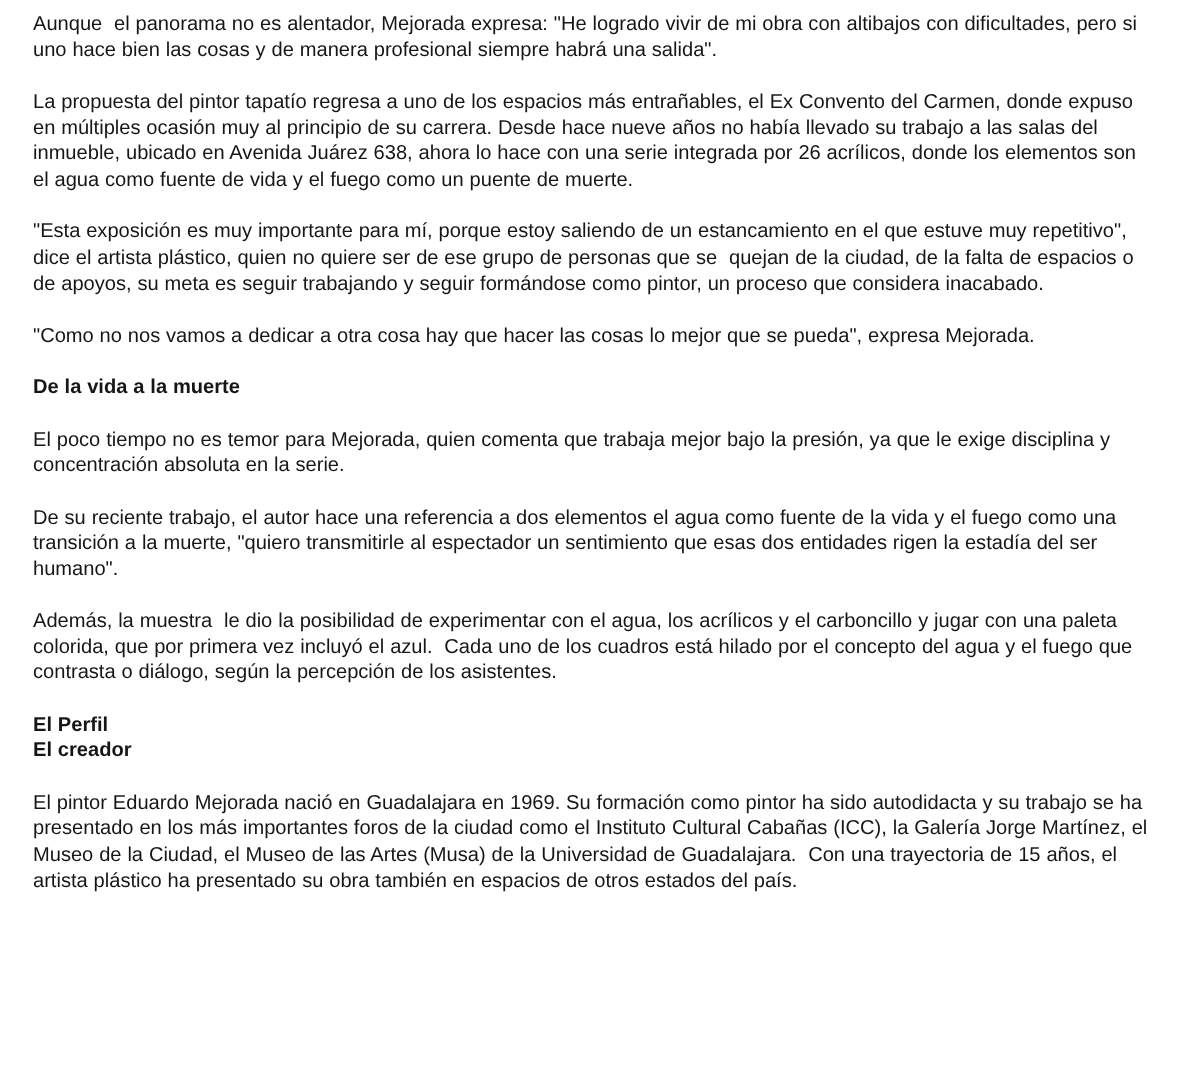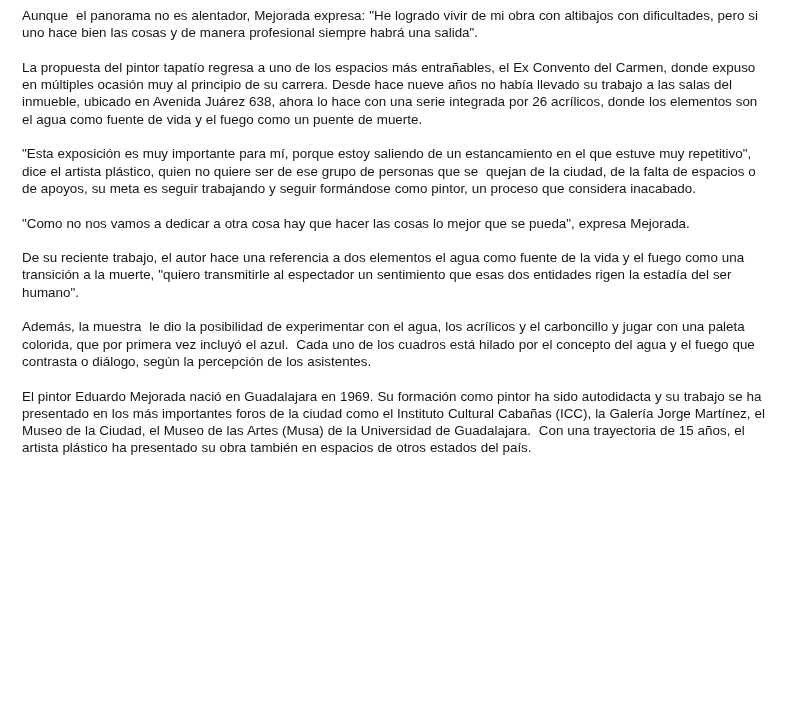--- a/index.html
+++ b/index.html
@@ -30,17 +30,21 @@
 </style>
 </head>
 <body>
 
 <div class="page" style="background: rgb(255, 255, 255); color: rgb(22, 22, 22);">
   <div class="doc">
       <div class="block paragraph">Aunque  el panorama no es alentador, Mejorada expresa: "He logrado vivir de mi obra con altibajos con dificultades, pero si uno hace bien las cosas y de manera profesional siempre habrá una salida".</div>
       <div class="block paragraph">La propuesta del pintor tapatío regresa a uno de los espacios más entrañables, el Ex Convento del Carmen, donde expuso en múltiples ocasión muy al principio de su carrera. Desde hace nueve años no había llevado su trabajo a las salas del inmueble, ubicado en Avenida Juárez 638, ahora lo hace con una serie integrada por 26 acrílicos, donde los elementos son el agua como fuente de vida y el fuego como un puente de muerte.</div>
       <div class="block paragraph">"Esta exposición es muy importante para mí, porque estoy saliendo de un estancamiento en el que estuve muy repetitivo", dice el artista plástico, quien no quiere ser de ese grupo de personas que se  quejan de la ciudad, de la falta de espacios o de apoyos, su meta es seguir trabajando y seguir formándose como pintor, un proceso que considera inacabado.</div>
       <div class="block paragraph">"Como no nos vamos a dedicar a otra cosa hay que hacer las cosas lo mejor que se pueda", expresa Mejorada.</div>
+      <div class="block heading">De la vida a la muerte</div>
+      <div class="block paragraph">El poco tiempo no es temor para Mejorada, quien comenta que trabaja mejor bajo la presión, ya que le exige disciplina y concentración absoluta en la serie.</div>
       <div class="block paragraph">De su reciente trabajo, el autor hace una referencia a dos elementos el agua como fuente de la vida y el fuego como una transición a la muerte, "quiero transmitirle al espectador un sentimiento que esas dos entidades rigen la estadía del ser humano".</div>
       <div class="block paragraph">Además, la muestra  le dio la posibilidad de experimentar con el agua, los acrílicos y el carboncillo y jugar con una paleta colorida, que por primera vez incluyó el azul.  Cada uno de los cuadros está hilado por el concepto del agua y el fuego que contrasta o diálogo, según la percepción de los asistentes.</div>
+      <div class="block heading">El Perfil
+El creador</div>
       <div class="block paragraph">El pintor Eduardo Mejorada nació en Guadalajara en 1969. Su formación como pintor ha sido autodidacta y su trabajo se ha presentado en los más importantes foros de la ciudad como el Instituto Cultural Cabañas (ICC), la Galería Jorge Martínez, el Museo de la Ciudad, el Museo de las Artes (Musa) de la Universidad de Guadalajara.  Con una trayectoria de 15 años, el artista plástico ha presentado su obra también en espacios de otros estados del país.</div>
     </div>
 </div>
 
 </body></html>

